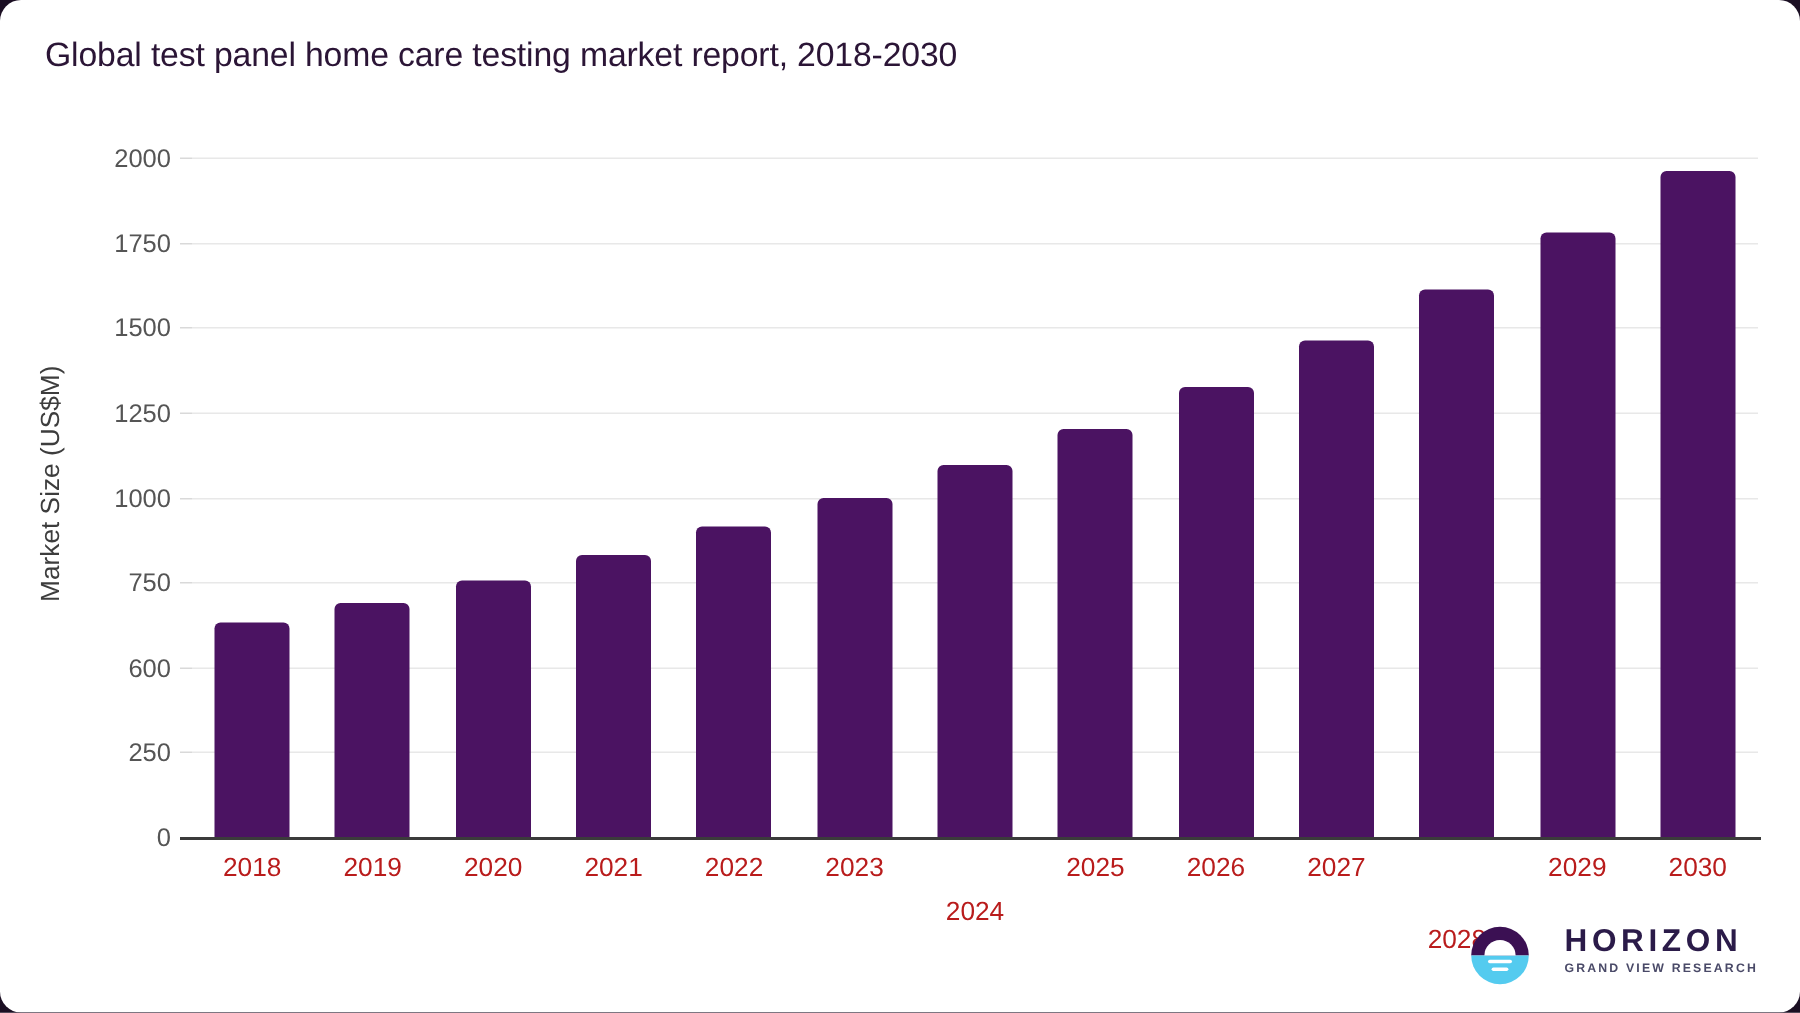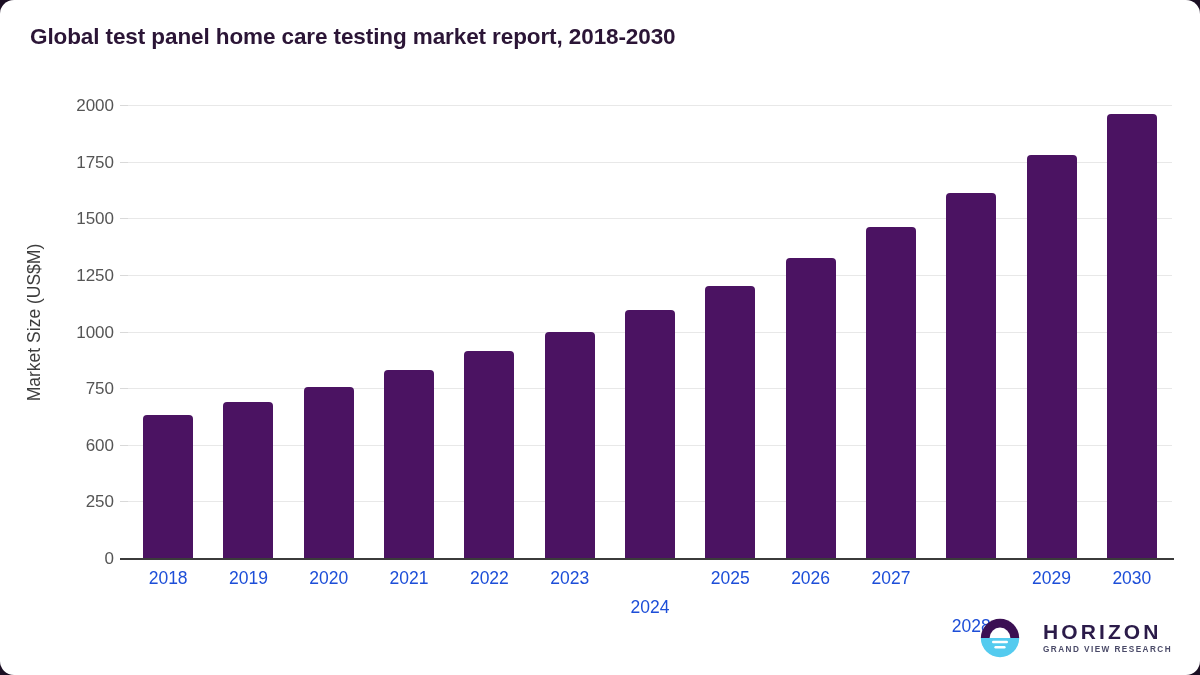--- a/index.html
+++ b/index.html
@@ -23,21 +23,21 @@
     overflow: hidden;
     box-sizing: border-box;
   }
 
   
   #chart-title {
     position: absolute;
     left: 30px;
     top: 24px;
     font-size: 22.5px;
-    font-weight: bold;
+    font-weight: normal;
     color: #2b1536;
     letter-spacing: -0.1px;
     white-space: nowrap;
   }
 
   
   #plot-frame {
     position: absolute;
     left: 0;
     top: 0;
@@ -109,40 +109,40 @@
     background: #4b1362;
     border-radius: 4px 4px 0 0;
   }
 
   .xtick-label {
     position: absolute;
     top: 568px;
     width: 80px;
     text-align: center;
     font-size: 17.5px;
-    color: #1d4ed8;
+    color: #b91c1c;
   }
 
   
   #footer-url {
     position: absolute;
     left: 31px;
     top: 628px;
     font-size: 12.6px;
     color: #b6b6b6;
     white-space: nowrap;
   }
 
   #logo {
     position: absolute;
     right: 28px;
     top: 617px;
     height: 42px;
     display: flex;
-    align-items: center;
+    align-items: flex-start;
     gap: 23px;
   }
   #logo-mark {
     width: 40px;
     height: 40px;
     flex: 0 0 40px;
   }
   #logo-text {
     display: flex;
     flex-direction: column;

